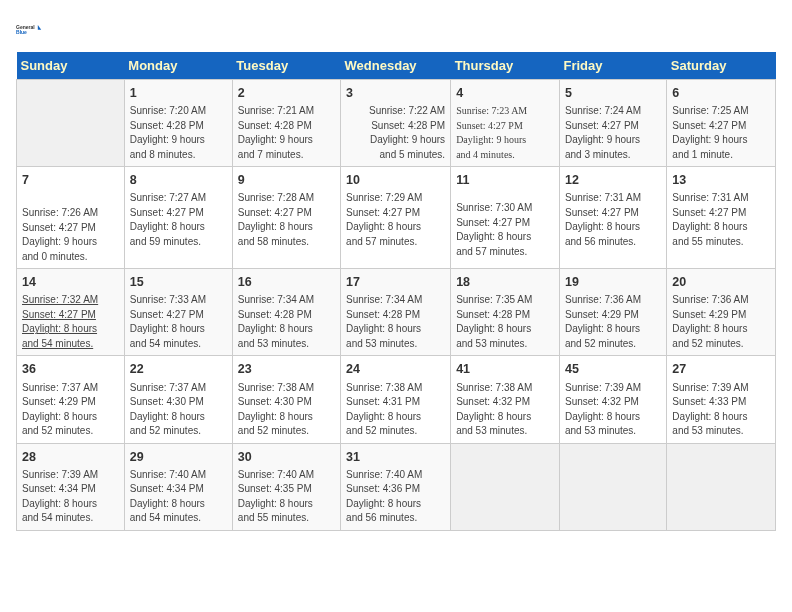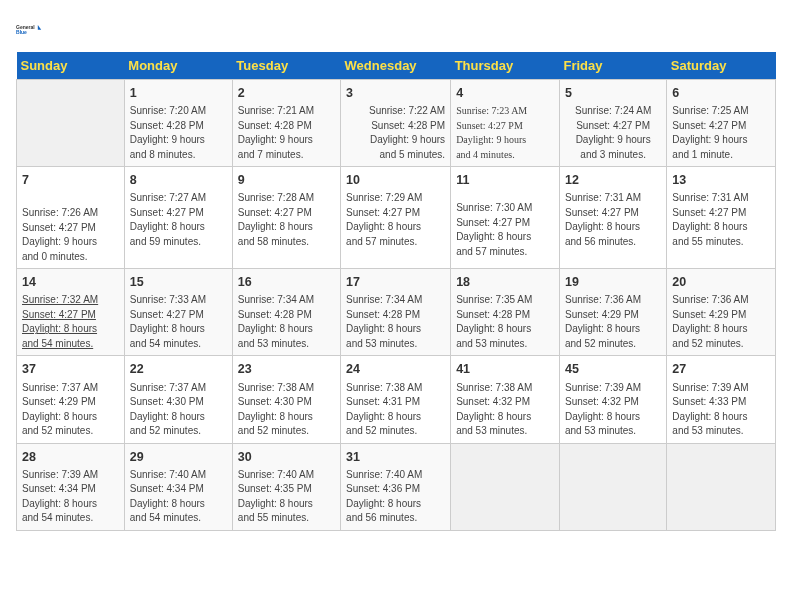--- a/index.html
+++ b/index.html
@@ -37,21 +37,21 @@
       font-size: 15px;
       color: #555;
     }
     table {
       width: 100%;
       border-collapse: collapse;
       font-size: 11.5px;
     }
     thead tr th {
       background-color: #1565c0;
-      color: #fde047;
+      color: #fef9c3;
       padding: 6px 4px;
       text-align: left;
       font-size: 13px;
       font-weight: bold;
     }
     tbody tr td {
       border: 1px solid #ccc;
       vertical-align: top;
       padding: 4px 5px;
       width: 113px;
@@ -134,21 +134,21 @@
         </td>
         <td>
           <span class="day-num">4</span>
           <div class="day-info" style="white-space: pre-line; font-family: Liberation Serif, serif;">Sunrise: 7:23 AM
 Sunset: 4:27 PM
 Daylight: 9 hours
 and 4 minutes.</div>
         </td>
         <td>
           <span class="day-num">5</span>
-          <div class="day-info" style="white-space: pre-line; text-align: center;">Sunrise: 7:24 AM
+          <div class="day-info" style="white-space: pre-line;">Sunrise: 7:24 AM
 Sunset: 4:27 PM
 Daylight: 9 hours
 and 3 minutes.</div>
         </td>
         <td>
           <span class="day-num">6</span>
           <div class="day-info" style="white-space: pre-line;">Sunrise: 7:25 AM
 Sunset: 4:27 PM
 Daylight: 9 hours
 and 1 minute.</div>
@@ -251,21 +251,21 @@
         <td>
           <span class="day-num">20</span>
           <div class="day-info" style="white-space: pre-line;">Sunrise: 7:36 AM
 Sunset: 4:29 PM
 Daylight: 8 hours
 and 52 minutes.</div>
         </td>
       </tr>
       <tr>
         <td>
-          <span class="day-num">37</span>
+          <span class="day-num">36</span>
           <div class="day-info" style="white-space: pre-line;">Sunrise: 7:37 AM
 Sunset: 4:29 PM
 Daylight: 8 hours
 and 52 minutes.</div>
         </td>
         <td>
           <span class="day-num">22</span>
           <div class="day-info" style="white-space: pre-line;">Sunrise: 7:37 AM
 Sunset: 4:30 PM
 Daylight: 8 hours

